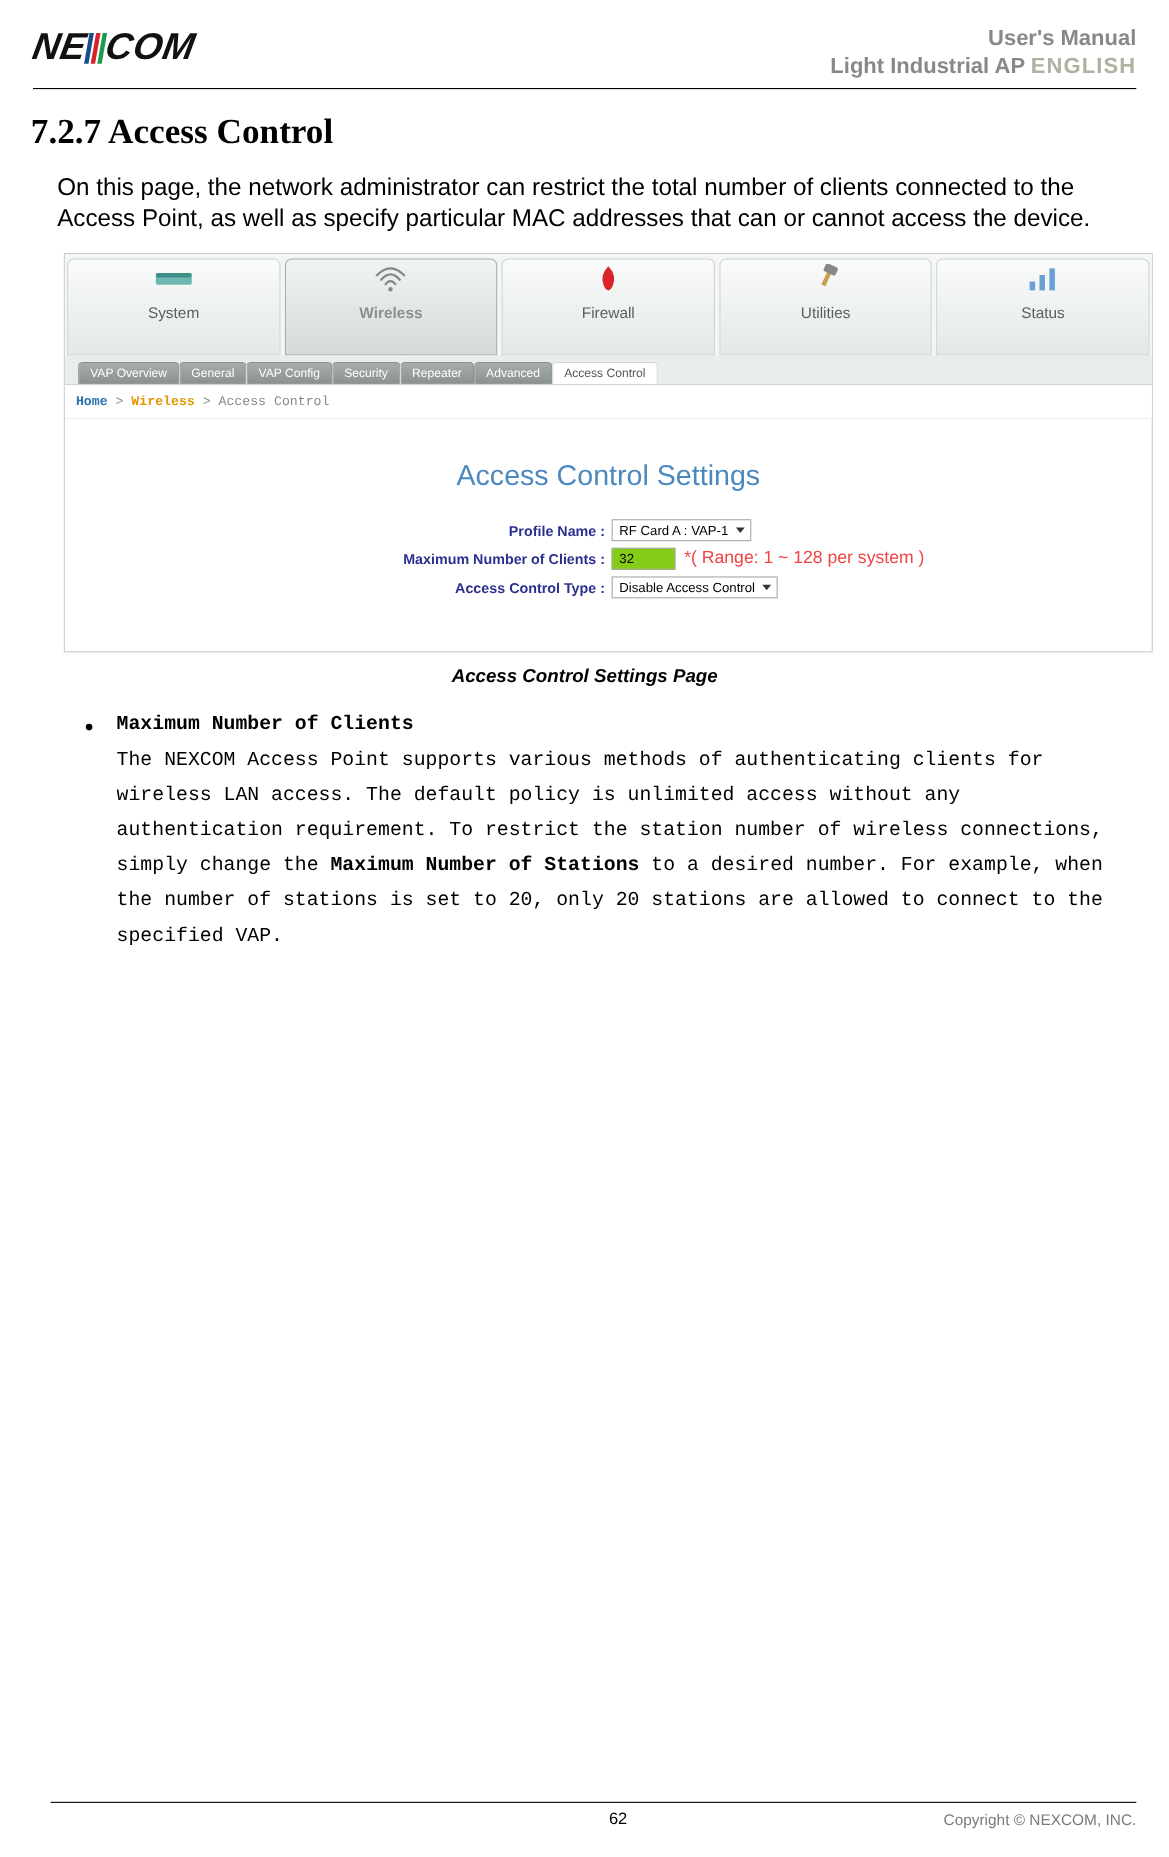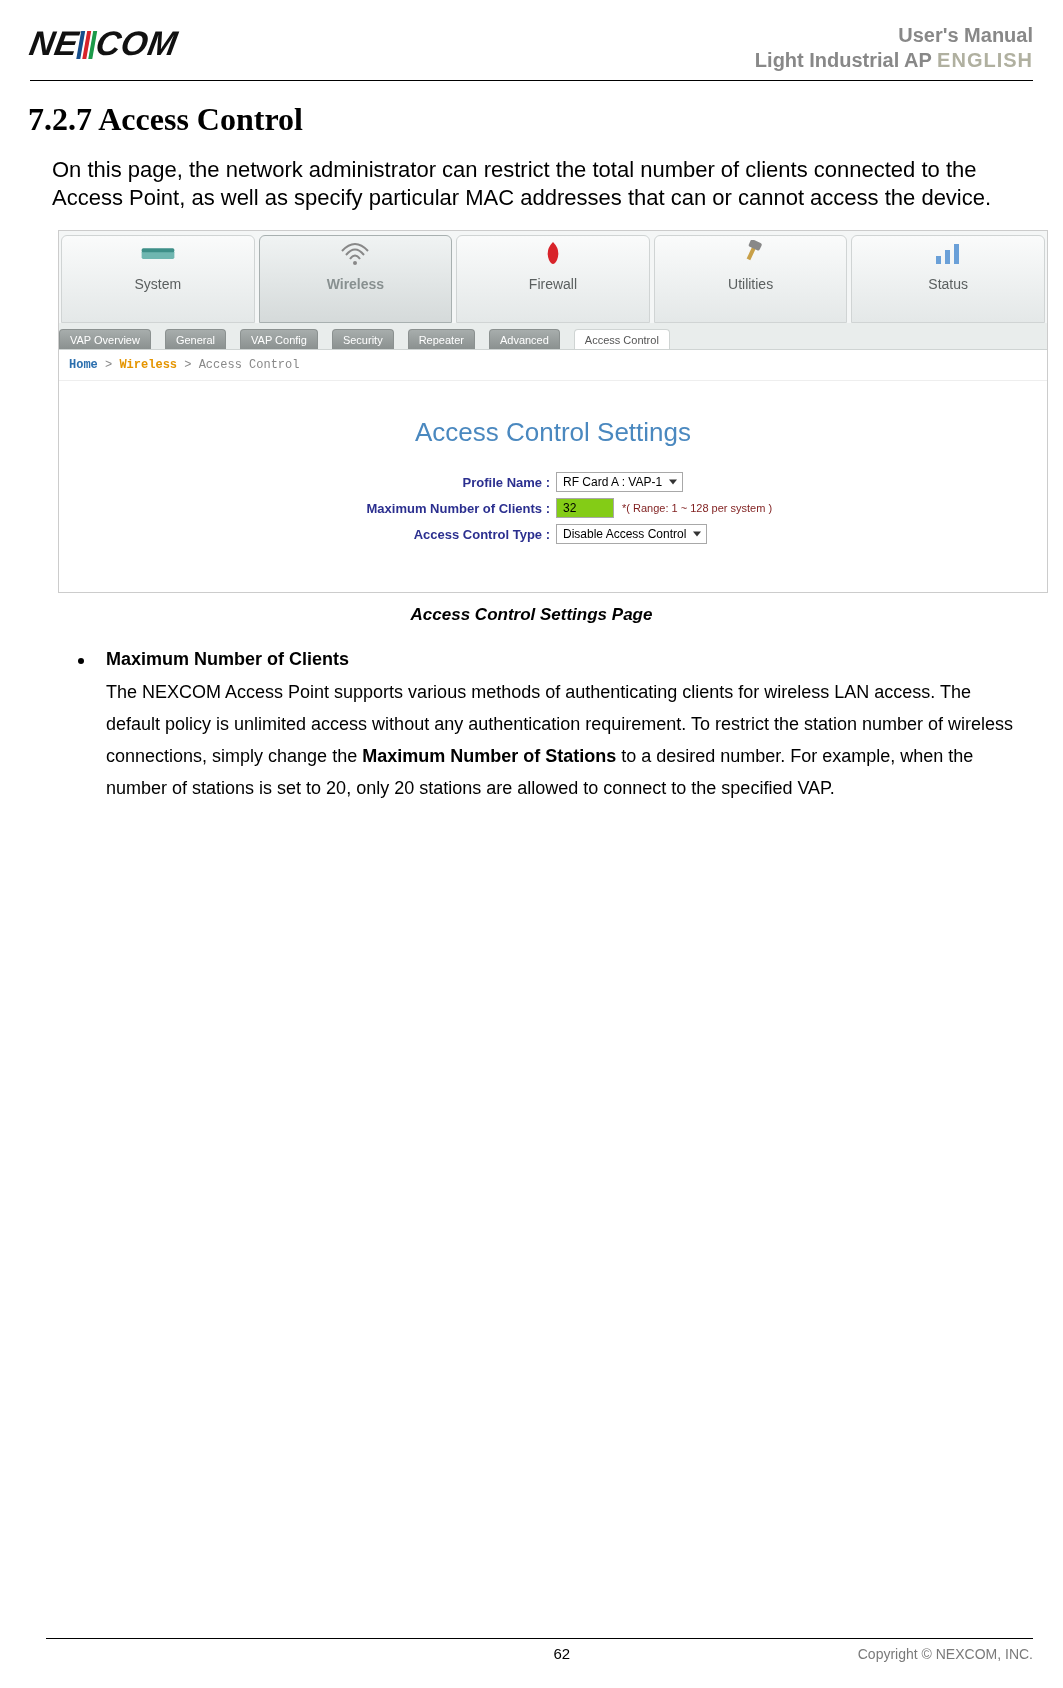--- a/index.html
+++ b/index.html
@@ -105,22 +105,22 @@
     font-weight: bold;
   }
   .main-tab .icon-slot {
     width: 36px; height: 36px; display:flex; align-items:center; justify-content:center;
   }
   .sub-tabs {
     display: flex;
     background: #e9edec;
     align-items: flex-end;
     height: 26px;
-    padding-left: 0;
-    gap: 14px;
+    padding-left: 12px;
+    gap: 0;
     border-bottom: 1px solid #cfd4d3;
   }
   .sub-tab {
     font-size: 11px;
     color: #666;
     padding: 4px 10px 3px 10px;
     background: linear-gradient(#a7adac,#8b9190);
     color: #fff;
     border-radius: 4px 4px 0 0;
     border: 1px solid #8b9190;
@@ -201,33 +201,34 @@
   .faux-input {
     border: 1px solid #a8a8a8;
     background: #84cc16;
     font-size: 12px;
     padding: 2px 6px;
     width: 44px;
     display: inline-block;
     text-align: left;
   }
   .hint {
-    color: #7f1d1d;
-    font-size: 11px;
+    color: #ef4444;
+    font-size: 16px;
   }
   .caption {
     text-align: center;
     font-weight: bold;
     font-style: italic;
     font-size: 17px;
     margin: 10px 0 24px 0;
   }
   .bullet-block {
     margin-left: 50px;
     margin-right: 5px;
+    font-family: Liberation Mono, monospace;
   }
   .bullet-item {
     display: flex;
     gap: 22px;
     align-items: flex-start;
   }
   .bullet-dot {
     width: 6px; height: 6px; border-radius: 50%; background: #000; margin-top: 9px; flex: 0 0 6px;
   }
   .bullet-body { flex: 1; }

